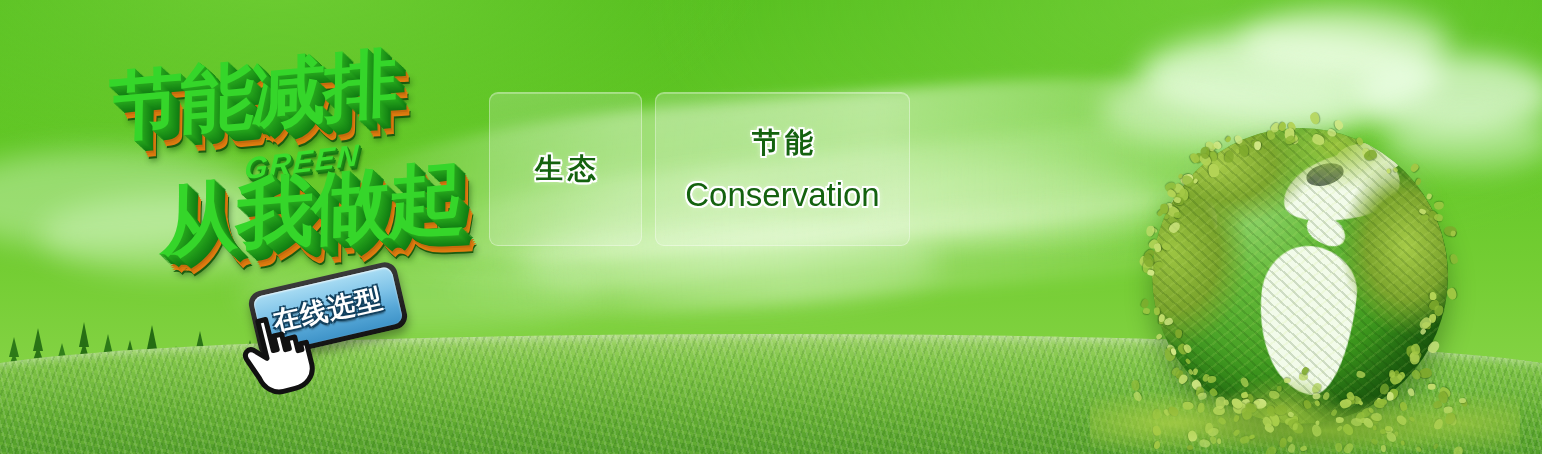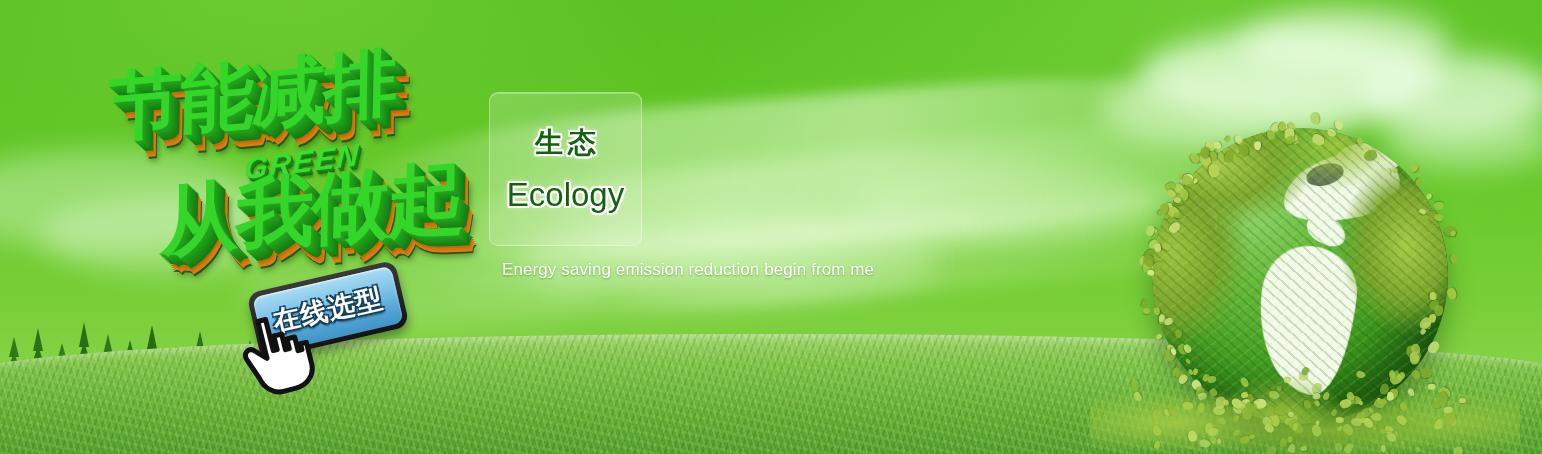--- a/index.html
+++ b/index.html
@@ -341,25 +341,27 @@
       <g transform="rotate(-14 40 43)">
         <path d="M30 8 L38 8 L38 40 L42 40 L42 26 L50 26 L50 42 L54 42 L54 32 L62 32 L62 46 L66 46 L66 40 L72 40 L72 62
                  C72 74 62 82 50 82 L38 82 C28 82 20 74 18 64 L10 42 C8 36 14 31 19 35 L30 46 Z" fill="#ffffff" stroke="#111111" stroke-width="5" stroke-linejoin="round"></path>
       </g>
     </svg>
   </div>
 
   <div class="cards">
     <div class="card card-1">
       <span class="card-cn">生态</span>
-      <span class="card-en">Ecology</span>
+    </div>
+    <div class="card card-2">
+      <span class="card-cn">节能</span>
+      <span class="card-en">Conservation</span>
     </div>
   </div>
 
-  <div class="tagline">Energy saving emission reduction begin from me</div>
 
   <div class="globe-wrap">
     <div class="globe-shadow"></div>
     <div class="globe">
       <div class="cont gl"></div>
       <div class="cont gl2"></div>
       <div class="cont na"></div>
       <div class="cont na2"></div>
       <div class="cont ca"></div>
       <div class="cont sa"></div>

